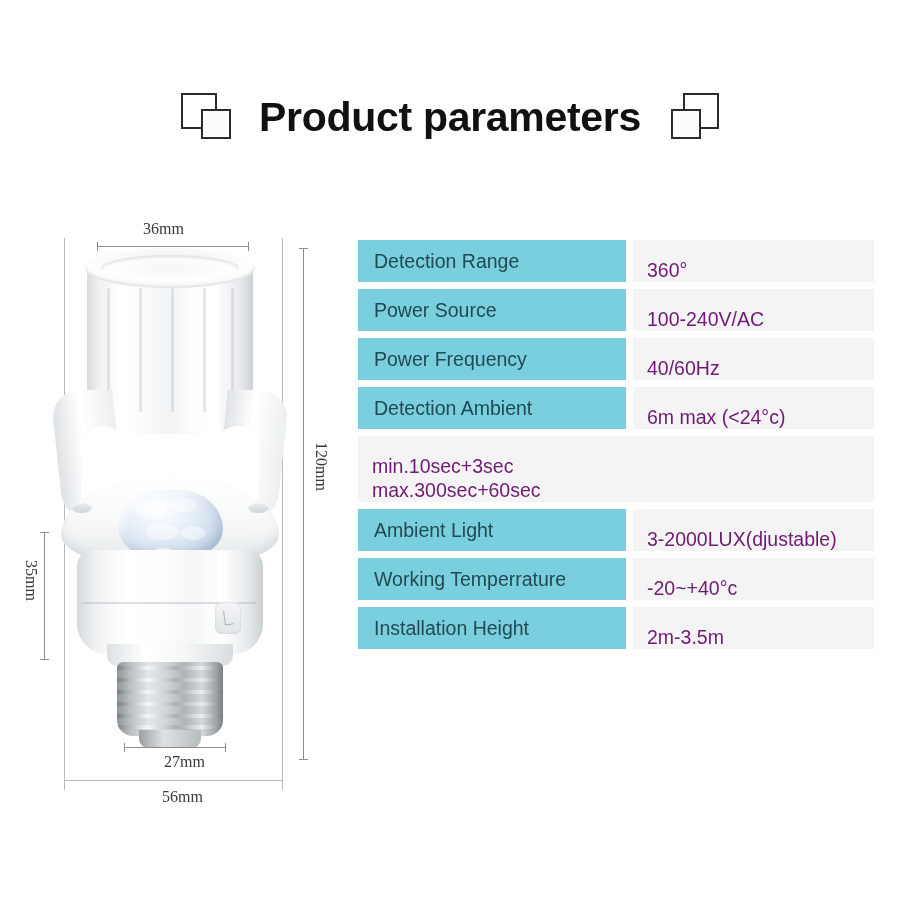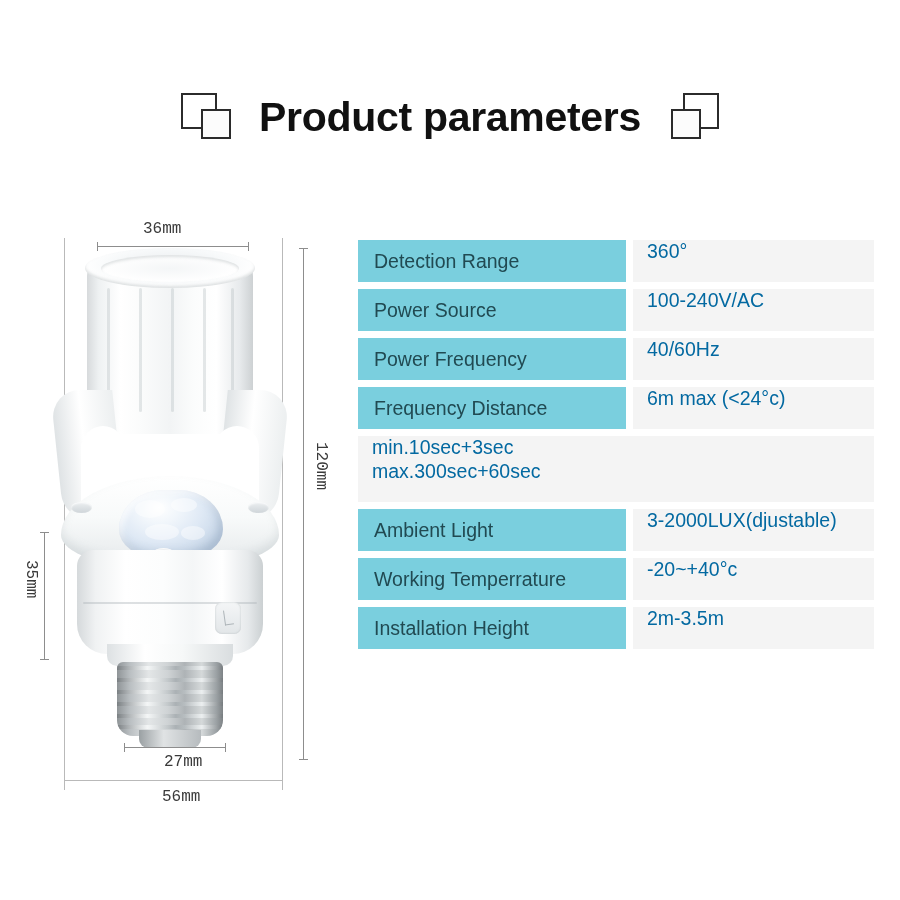--- a/index.html
+++ b/index.html
@@ -102,21 +102,21 @@
     background: #8d8d8d;
   }
   .dim-v::before { top: 0; }
   .dim-v::after  { bottom: 0; }
 
   .dim-label {
     position: absolute;
     font-size: 16px;
     color: #3a3a3a;
     white-space: nowrap;
-    font-family: Liberation Mono, monospace;
+    font-family: Liberation Serif, serif;
   }
   .dim-label.rot {
     writing-mode: vertical-rl;
     text-orientation: mixed;
   }
 
   
   .lamp {
     position: absolute;
     left: 55px;
@@ -331,26 +331,26 @@
     font-size: 19.5px;
     padding: 0 16px;
     display: flex;
     align-items: center;
     min-height: 42px;
     box-sizing: border-box;
   }
   .spec-val {
     flex: 1 1 auto;
     background: #f4f4f4;
-    color: #0369a1;
+    color: #701a75;
     font-size: 19.5px;
     padding: 0 14px;
     display: flex;
     flex-direction: column;
-    justify-content: flex-start;
+    justify-content: flex-end;
     min-height: 42px;
     box-sizing: border-box;
   }
   .spec-val .line2 { margin-top: 1px; }
   .spec-row.tall .spec-key,
   .spec-row.tall .spec-val {
     min-height: 66px;
   }
 </style>
 </head>
@@ -454,21 +454,21 @@
 
   <div class="spec-row">
     <div class="spec-key">Power Frequency</div>
     <div class="spec-val">
       <span>40/60Hz</span>
     </div>
   </div>
 
 
   <div class="spec-row">
-    <div class="spec-key">Frequency Distance</div>
+    <div class="spec-key">Detection Ambient</div>
     <div class="spec-val">
       <span>6m max (&lt;24°c)</span>
     </div>
   </div>
 
   <div class="spec-row tall">
     <div class="spec-val">
       <span>min.10sec+3sec</span>
       <span class="line2">max.300sec+60sec</span>
     </div>

